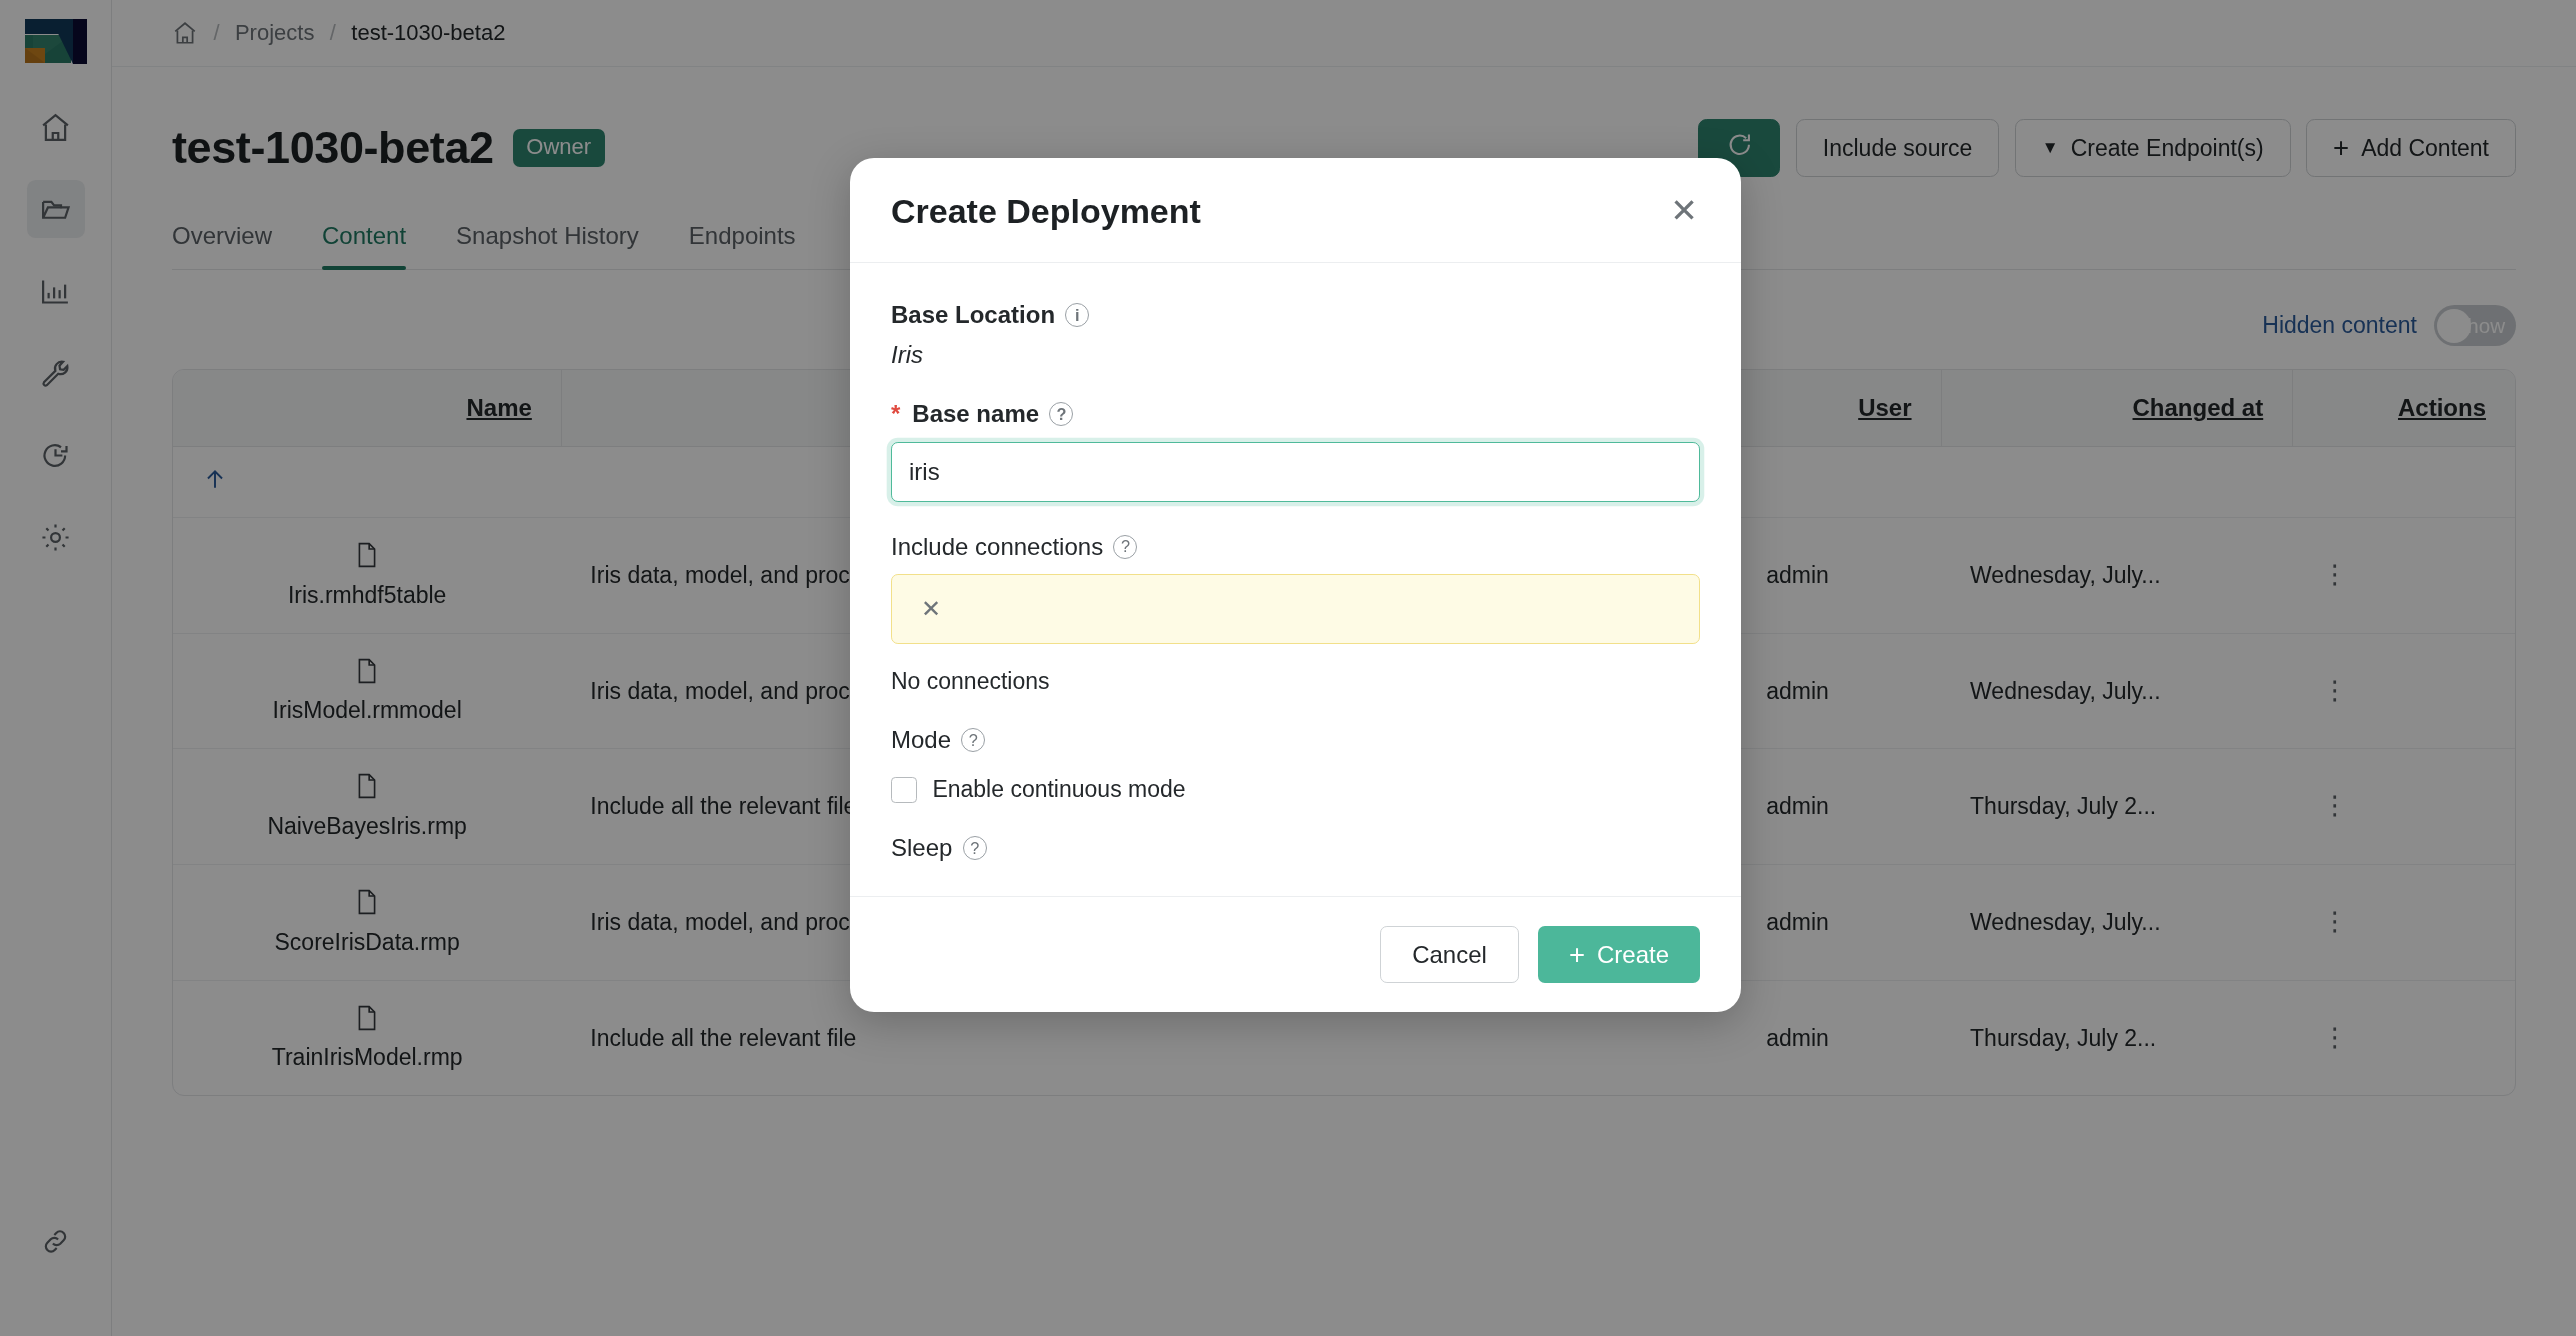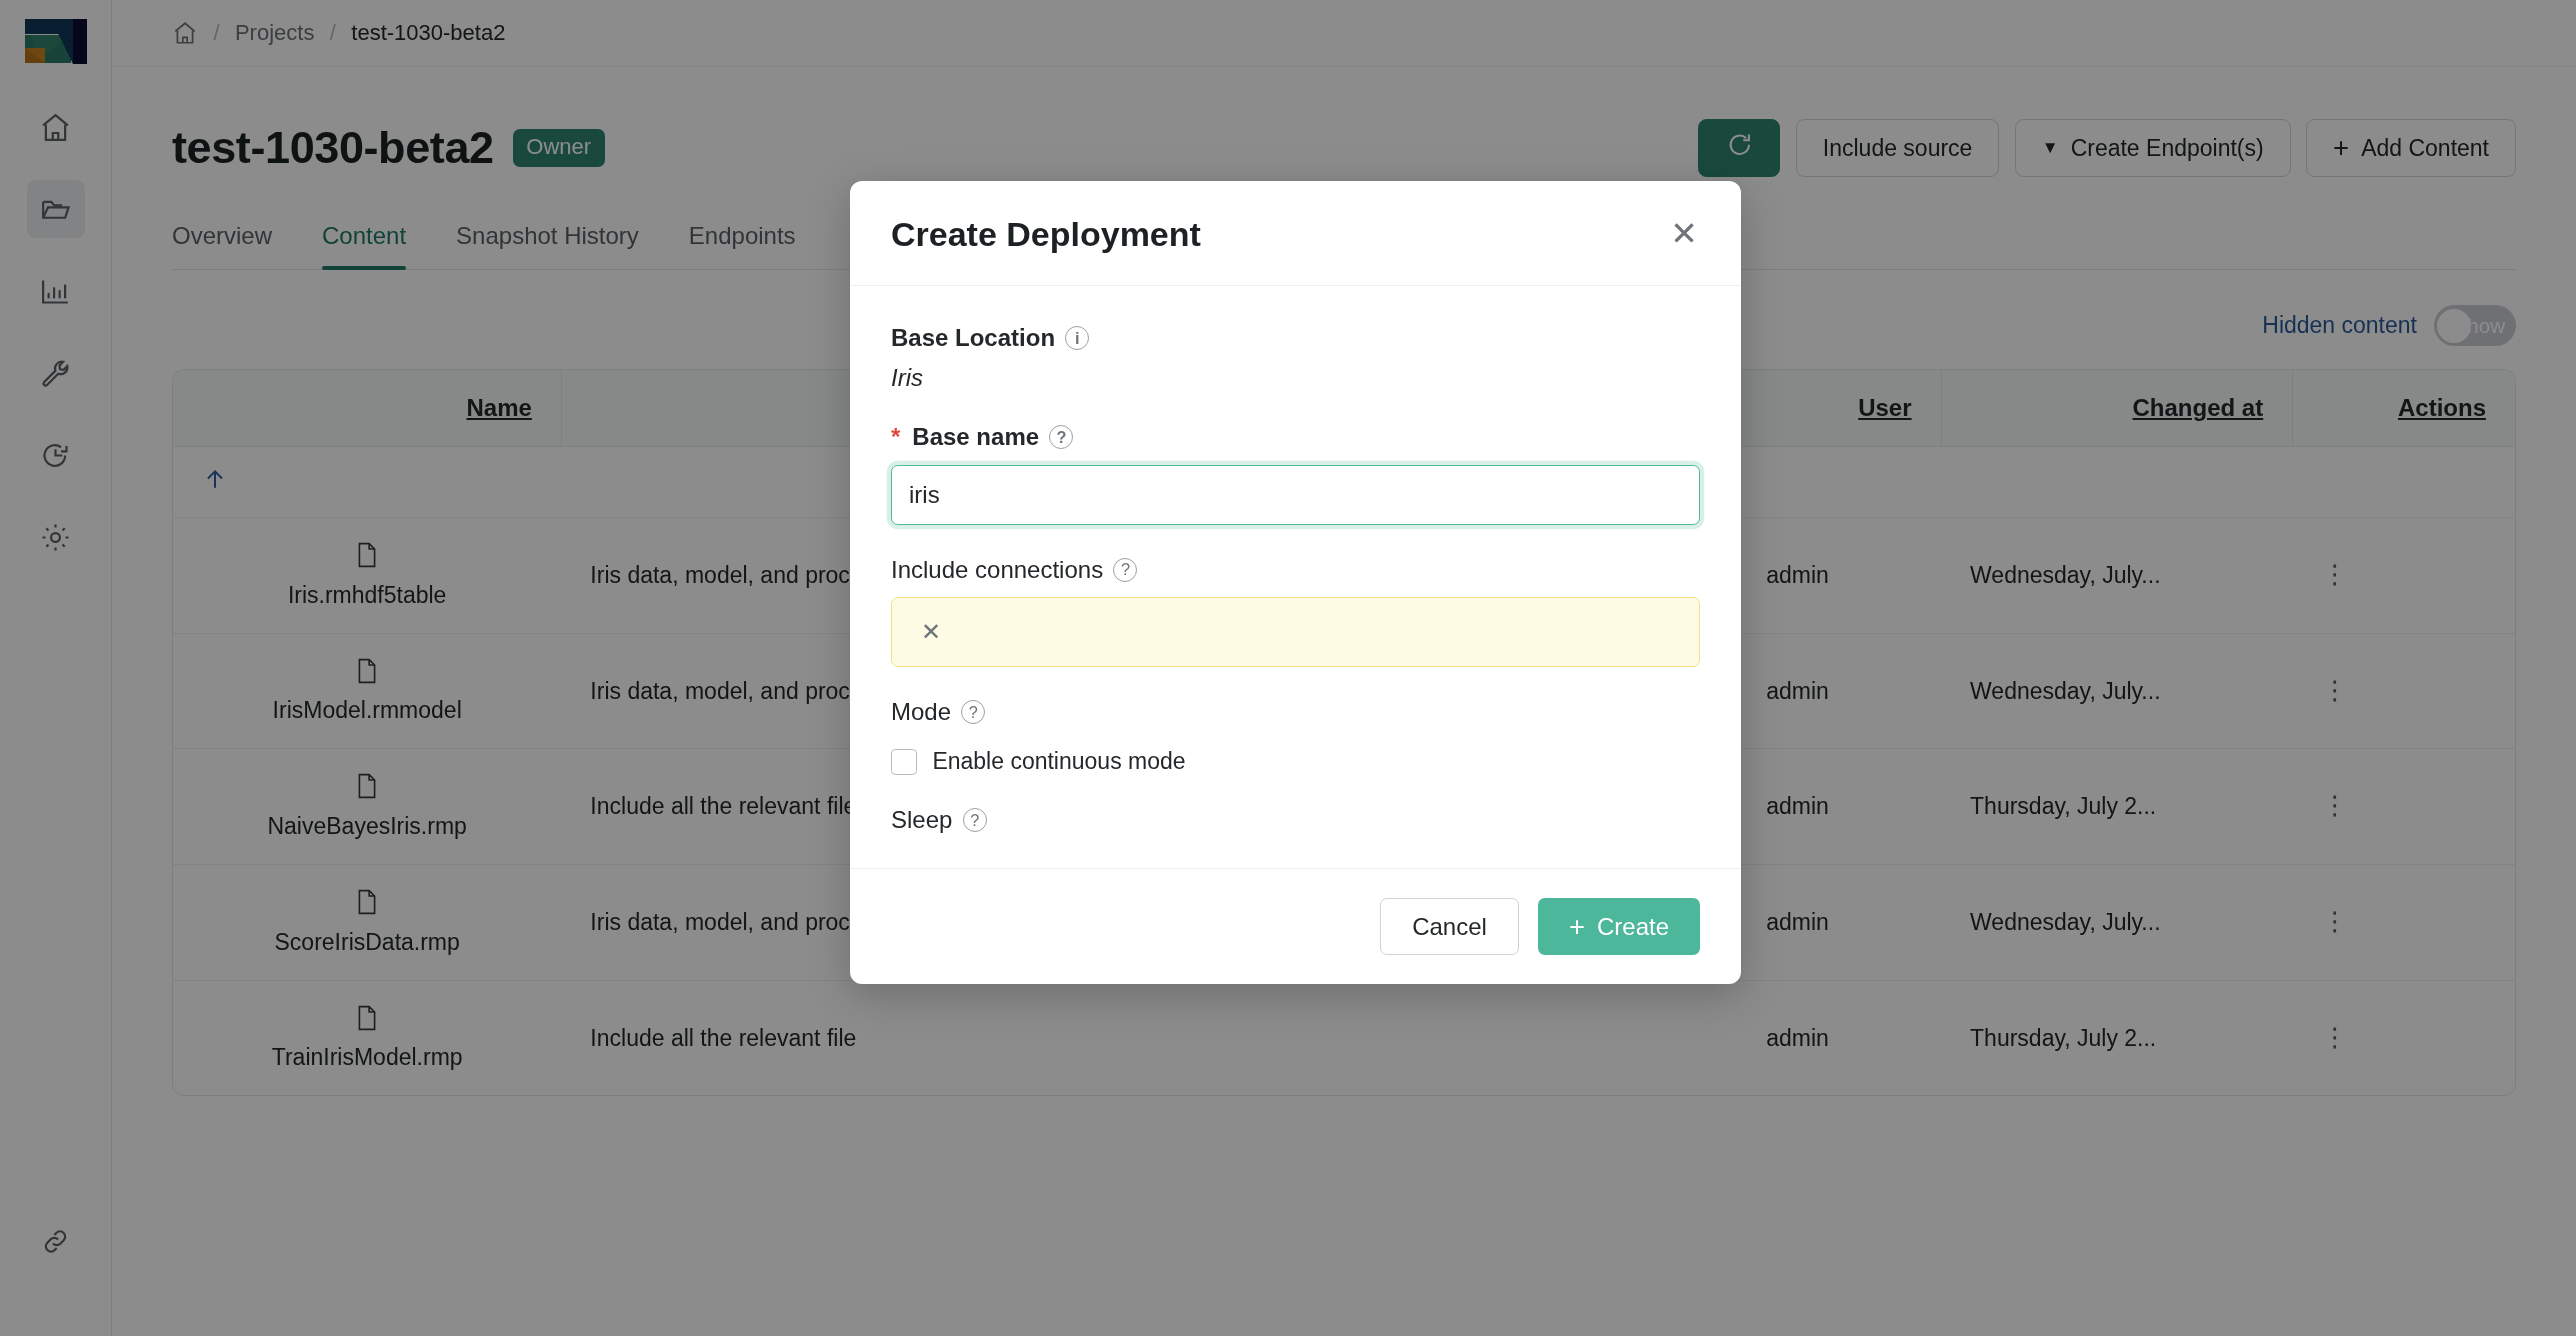--- a/index.html
+++ b/index.html
@@ -163,24 +163,24 @@
   .col-desc  { width: 601px; }
   .col-type  { width: 283px; }
   .col-size  { width: 206px; }
   .col-user  { width: 189px; }
   .col-chg   { width: 326px; }
   .col-act   { width: 206px; }
 
   
   .modal {
     position: absolute;
-    left: 850px; top: 181px;
+    left: 850px; top: 158px;
     width: 891px;
     background: #ffffff;
-    border-radius: 12px;
+    border-radius: 24px;
     box-shadow: 0 10.3px 41px rgba(0,0,0,.22);
     z-index: 60;
     overflow: hidden;
   }
   .modal-header {
     display:flex; align-items:flex-start; justify-content:space-between;
     padding: 34px 38px 31px 41px;
     border-bottom: 0.9px solid #eceef0;
   }
   .modal-title { font-size: 34px; font-weight: 700; color:#1d2124; }
@@ -585,20 +585,21 @@
 
       <div class="field-label normal mt-36">
         <span>Include connections</span>
         <span class="hint-icon">?</span>
       </div>
 
       <div class="alert">
         <button class="alert-close">✕</button>
       </div>
 
+      <div class="no-connections">No connections</div>
 
       <div class="field-label normal mt-36">
         <span>Mode</span>
         <span class="hint-icon">?</span>
       </div>
       <div class="checkbox-row">
         <span class="checkbox"></span>
         <span class="checkbox-label">Enable continuous mode</span>
       </div>
 

